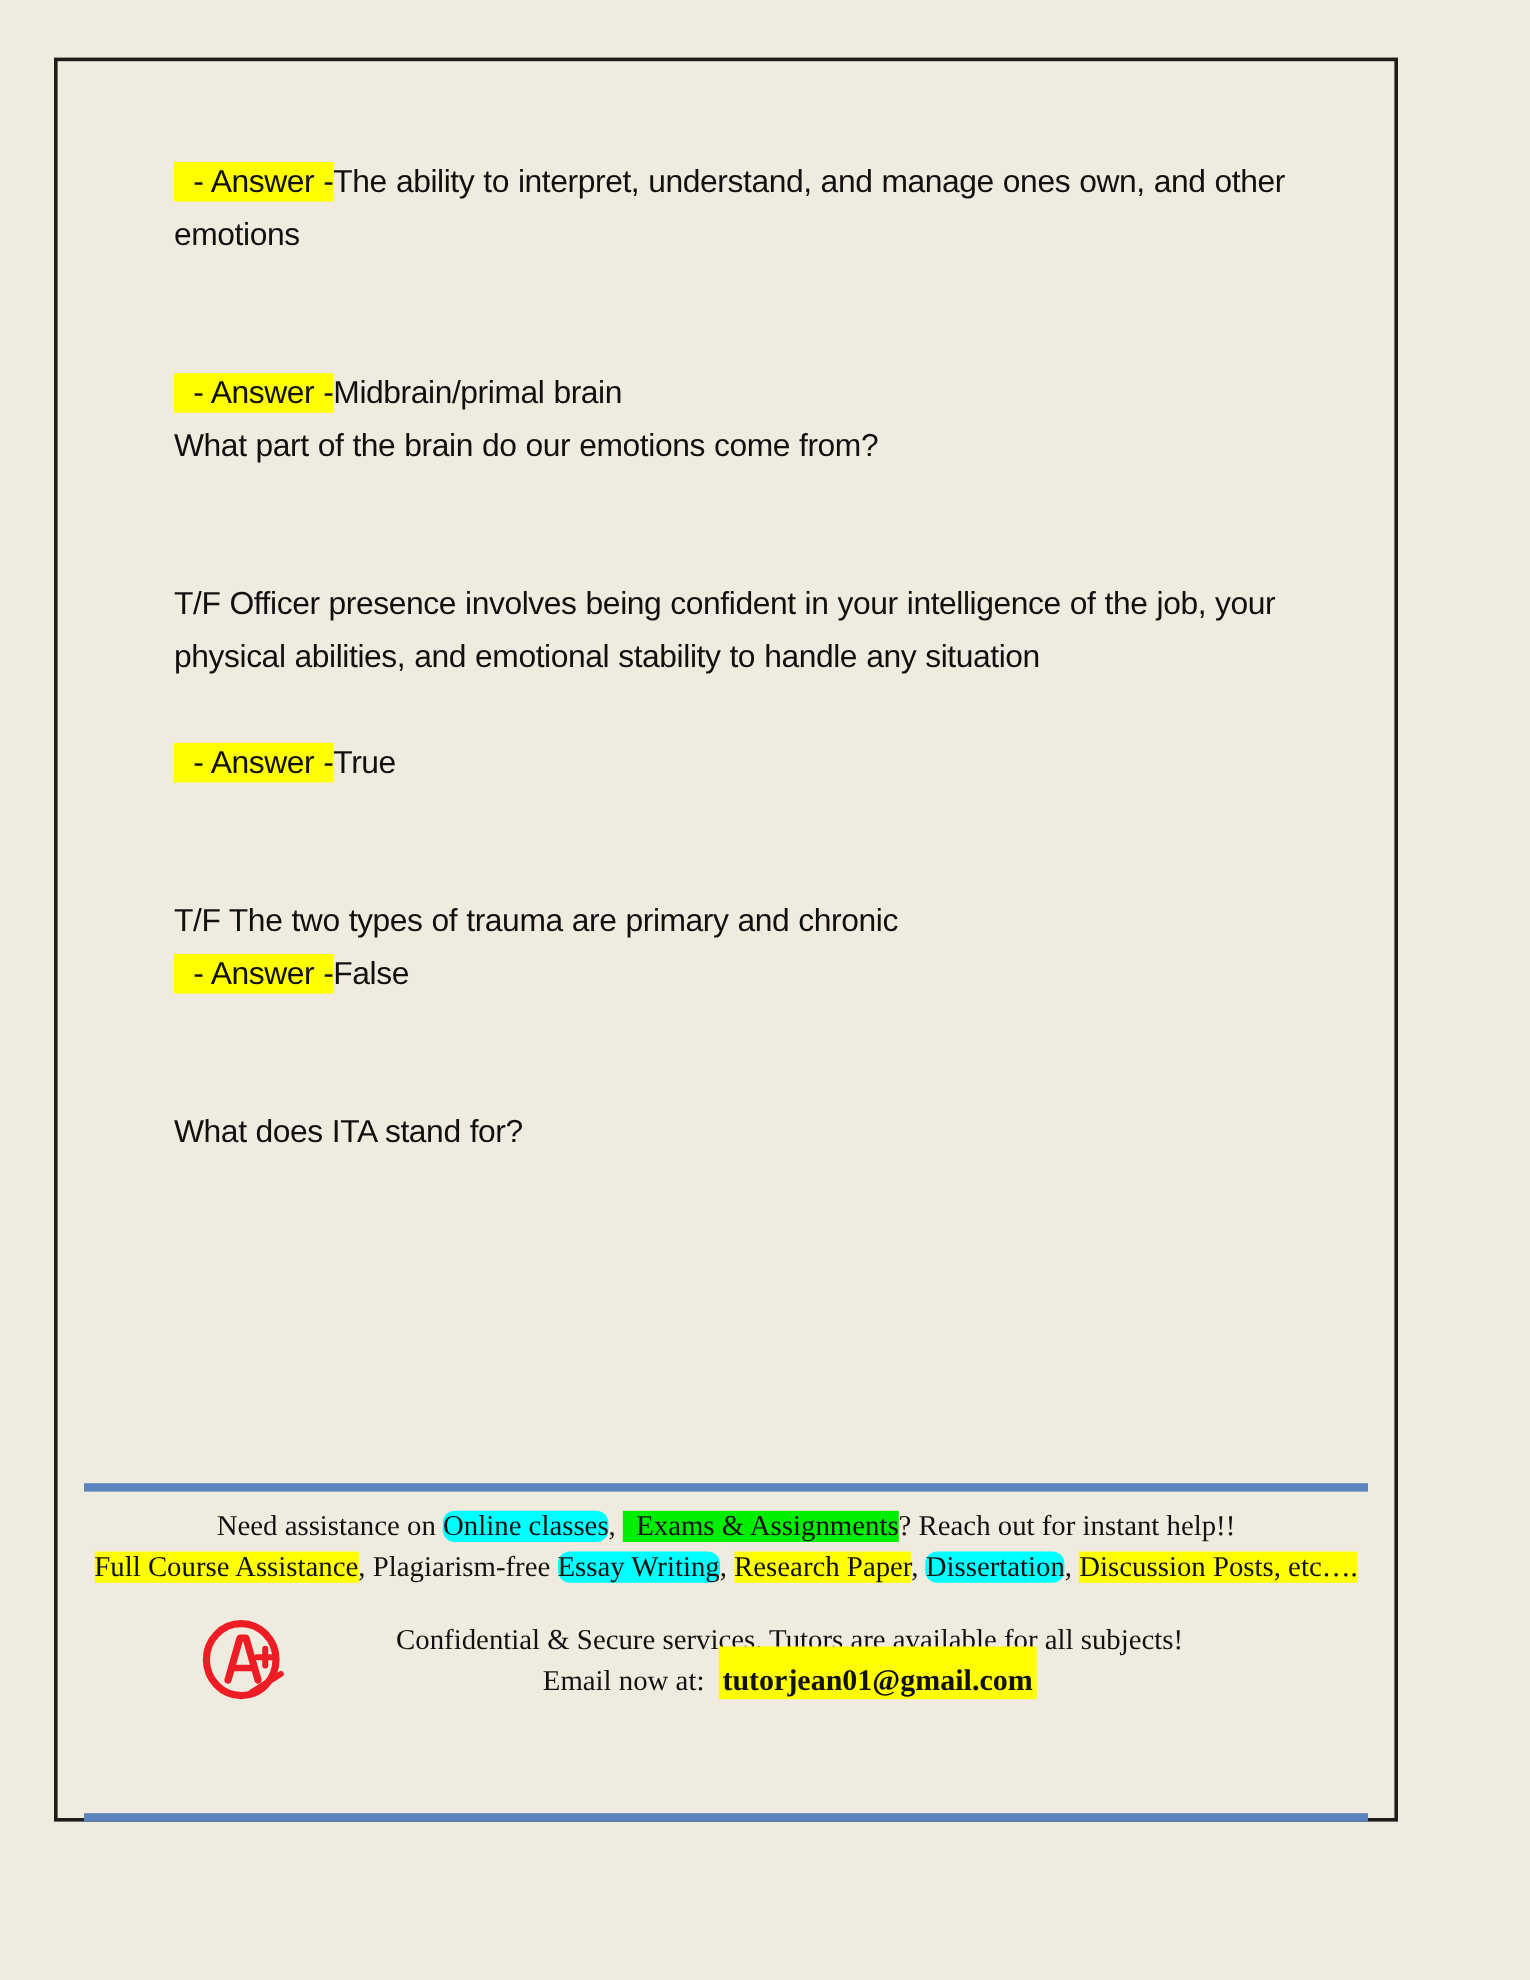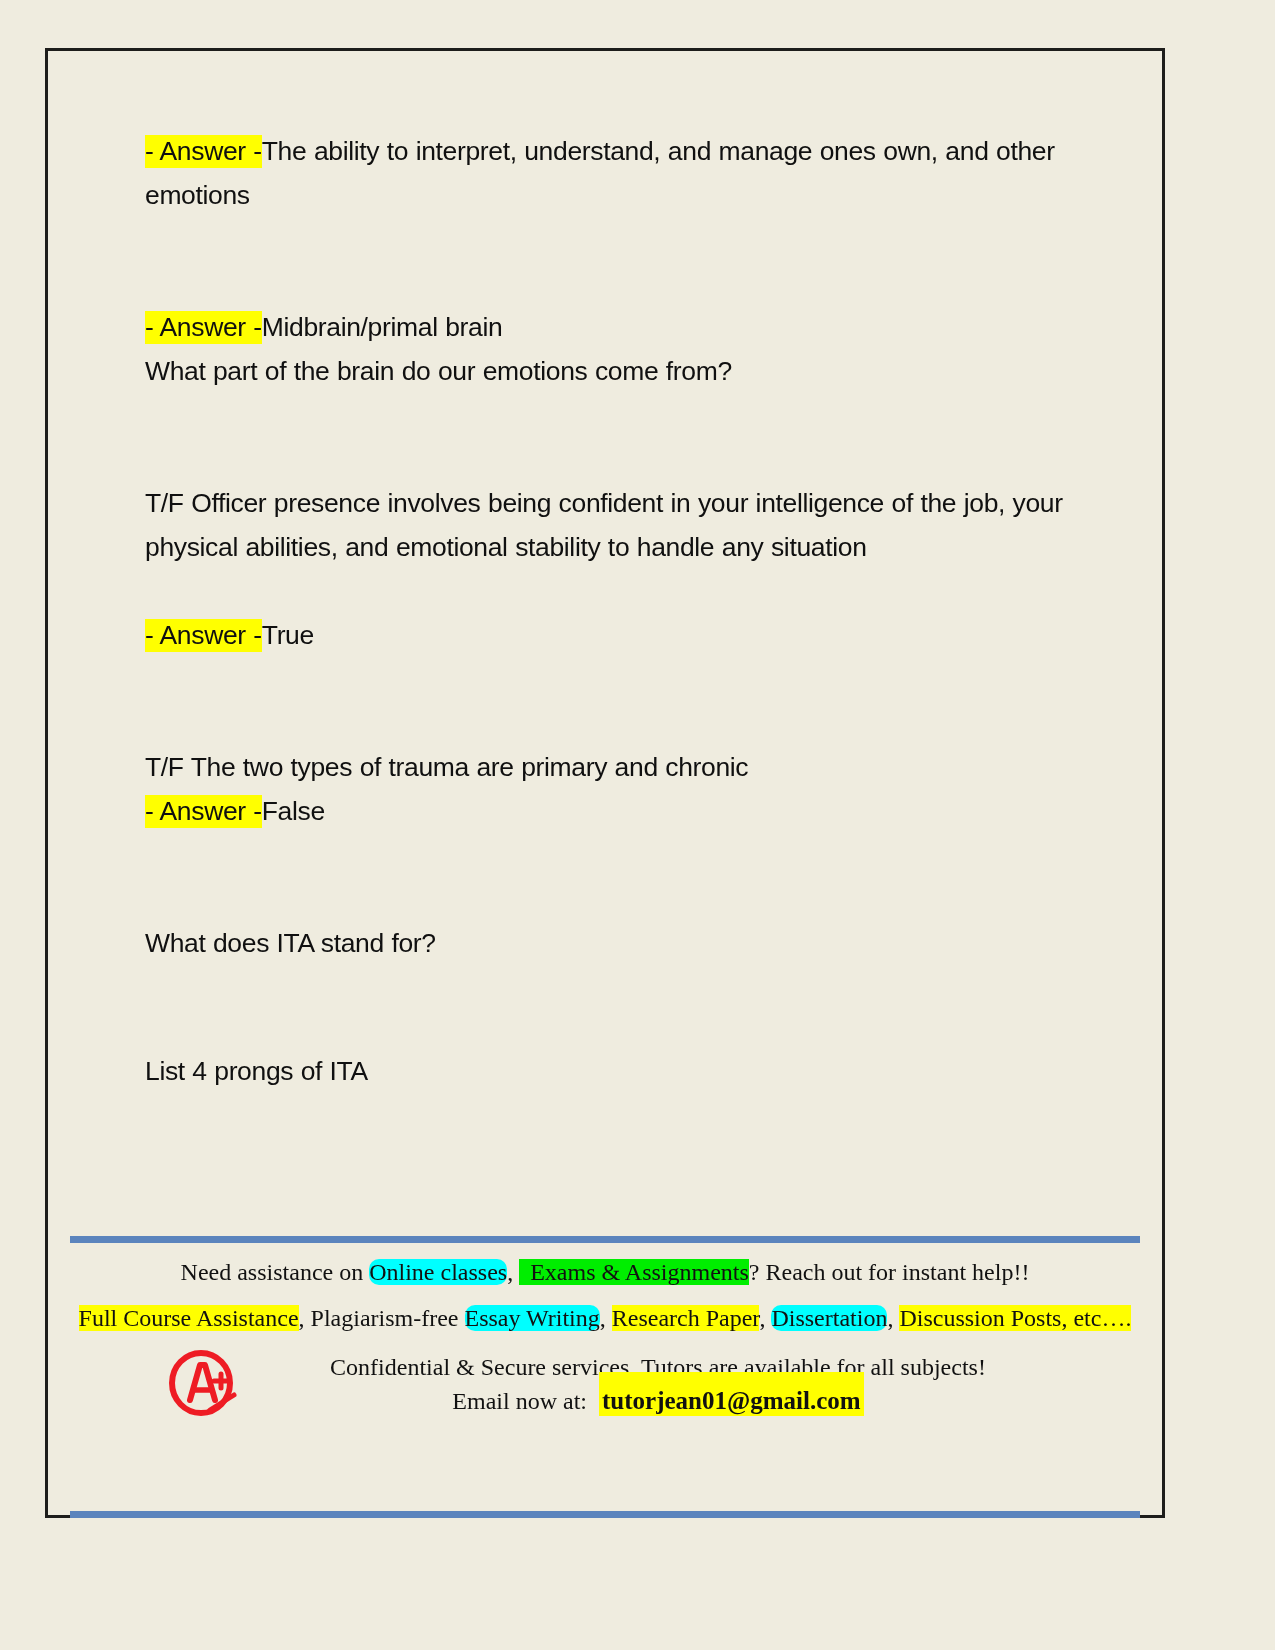--- a/index.html
+++ b/index.html
@@ -44,21 +44,21 @@
     line-height: 44px;
     color: #101010;
     letter-spacing: -0.35px;
     word-spacing: 0.5px;
     white-space: pre-wrap;
   }
 
   .answer-tag {
     background: #ffff00;
     color: #101010;
-    padding: 1px 0 2px 0;
+    padding: 1px 0 2px 16px;
   }
 
   .spacer-lg { height: 88px; }
   .spacer-md { height: 84px; }
   .spacer-sm { height: 44px; }
 
   
   #footer {
     position: absolute;
     left: 0;
@@ -93,21 +93,20 @@
     white-space: nowrap;
   }
 
   #promo-line-2 {
     position: absolute;
     top: 53px;
     left: 0;
     width: 1114px;
     text-align: center;
     white-space: nowrap;
-    margin-top: 12px;
   }
 
   .hl-cyan   { background: #00ffff; border-radius: 10px; }
   .hl-green  { background: #00ee00; padding-left: 11px; }
   .hl-yellow { background: #ffff00; }
 
   #footer-lower {
     position: absolute;
     top: 108px;
     left: 0;
@@ -191,23 +190,20 @@
     </div>
 
     <div class="spacer-lg"></div>
 
     <div class="qa-block">
       <div class="line">What does ITA stand for?</div>
     </div>
 
     <div class="spacer-md"></div>
 
-    <div class="qa-block">
-      <div class="line">List 4 prongs of ITA</div>
-    </div>
 
   </div>
 
   <div id="footer">
 
     <div class="rule" id="rule-top"></div>
 
     <div id="promo-line-1" class="footer-serif"><span>Need assistance on </span><span class="hl-cyan">Online classes</span><span>, </span><span class="hl-green">Exams &amp; Assignments</span><span>? Reach out for instant help!!</span></div>
 
     <div id="promo-line-2" class="footer-serif"><span class="hl-yellow">Full Course Assistance</span><span>, Plagiarism-free </span><span class="hl-cyan">Essay Writing</span><span>, </span><span class="hl-yellow">Research Paper</span><span>, </span><span class="hl-cyan">Dissertation</span><span>, </span><span class="hl-yellow">Discussion Posts, etc….</span></div>

